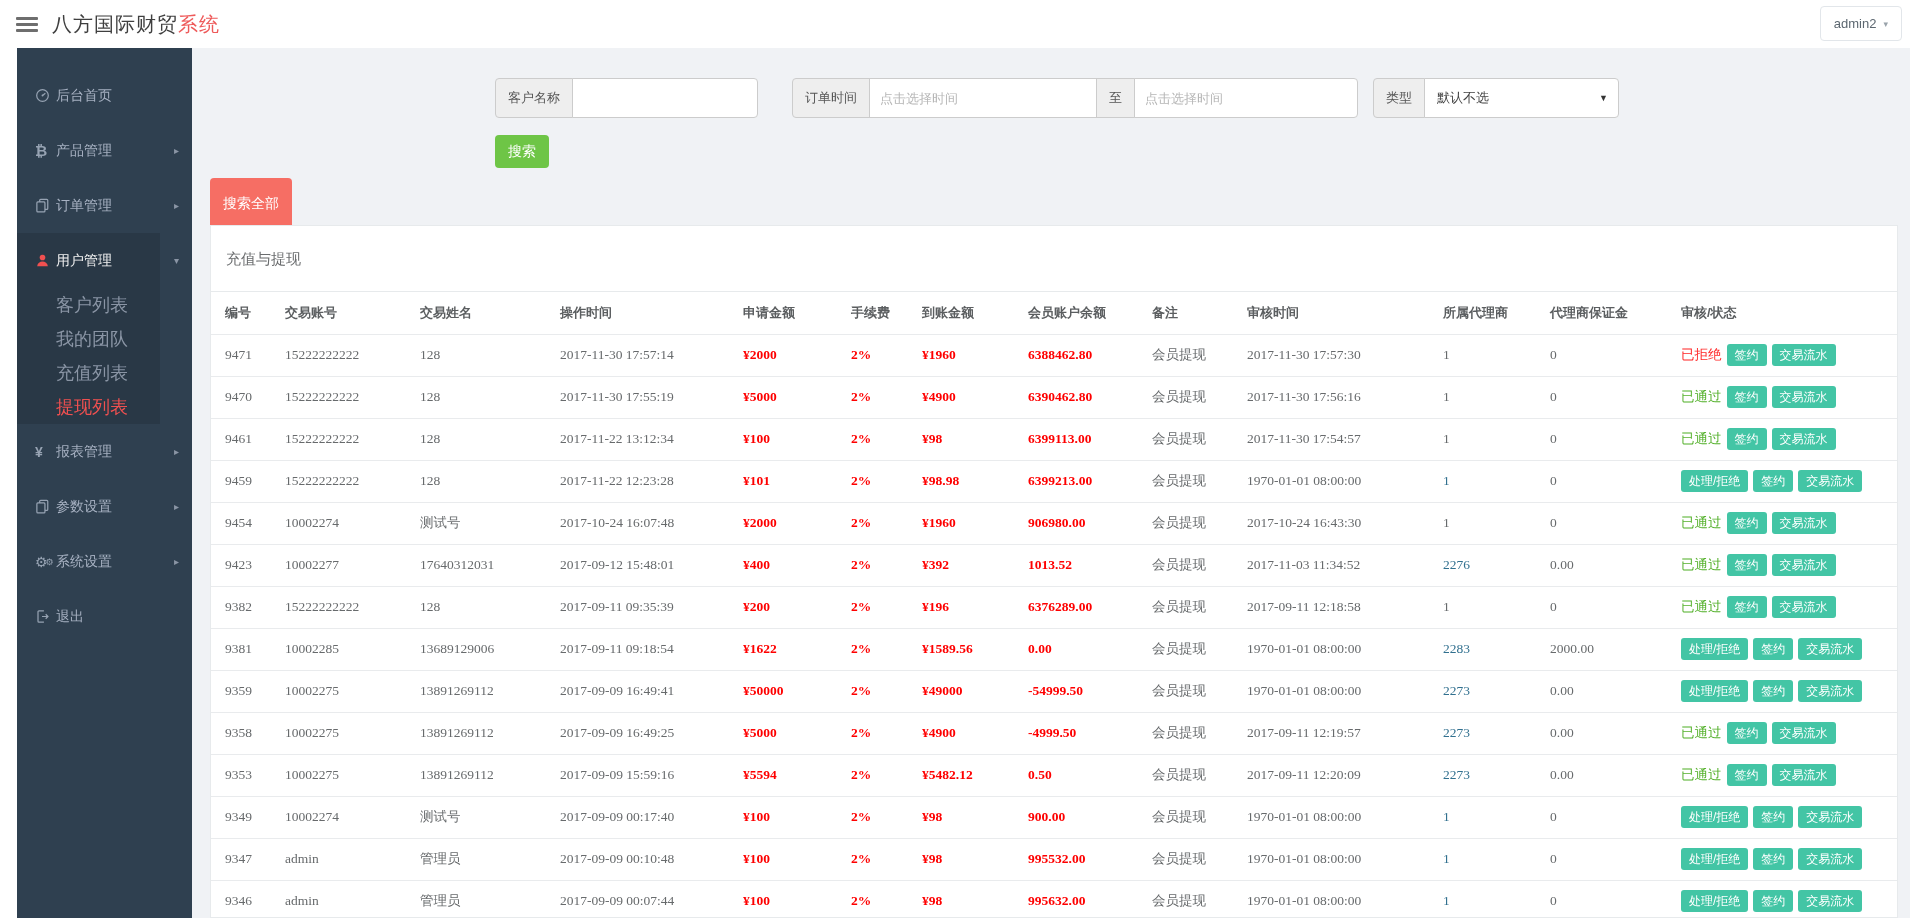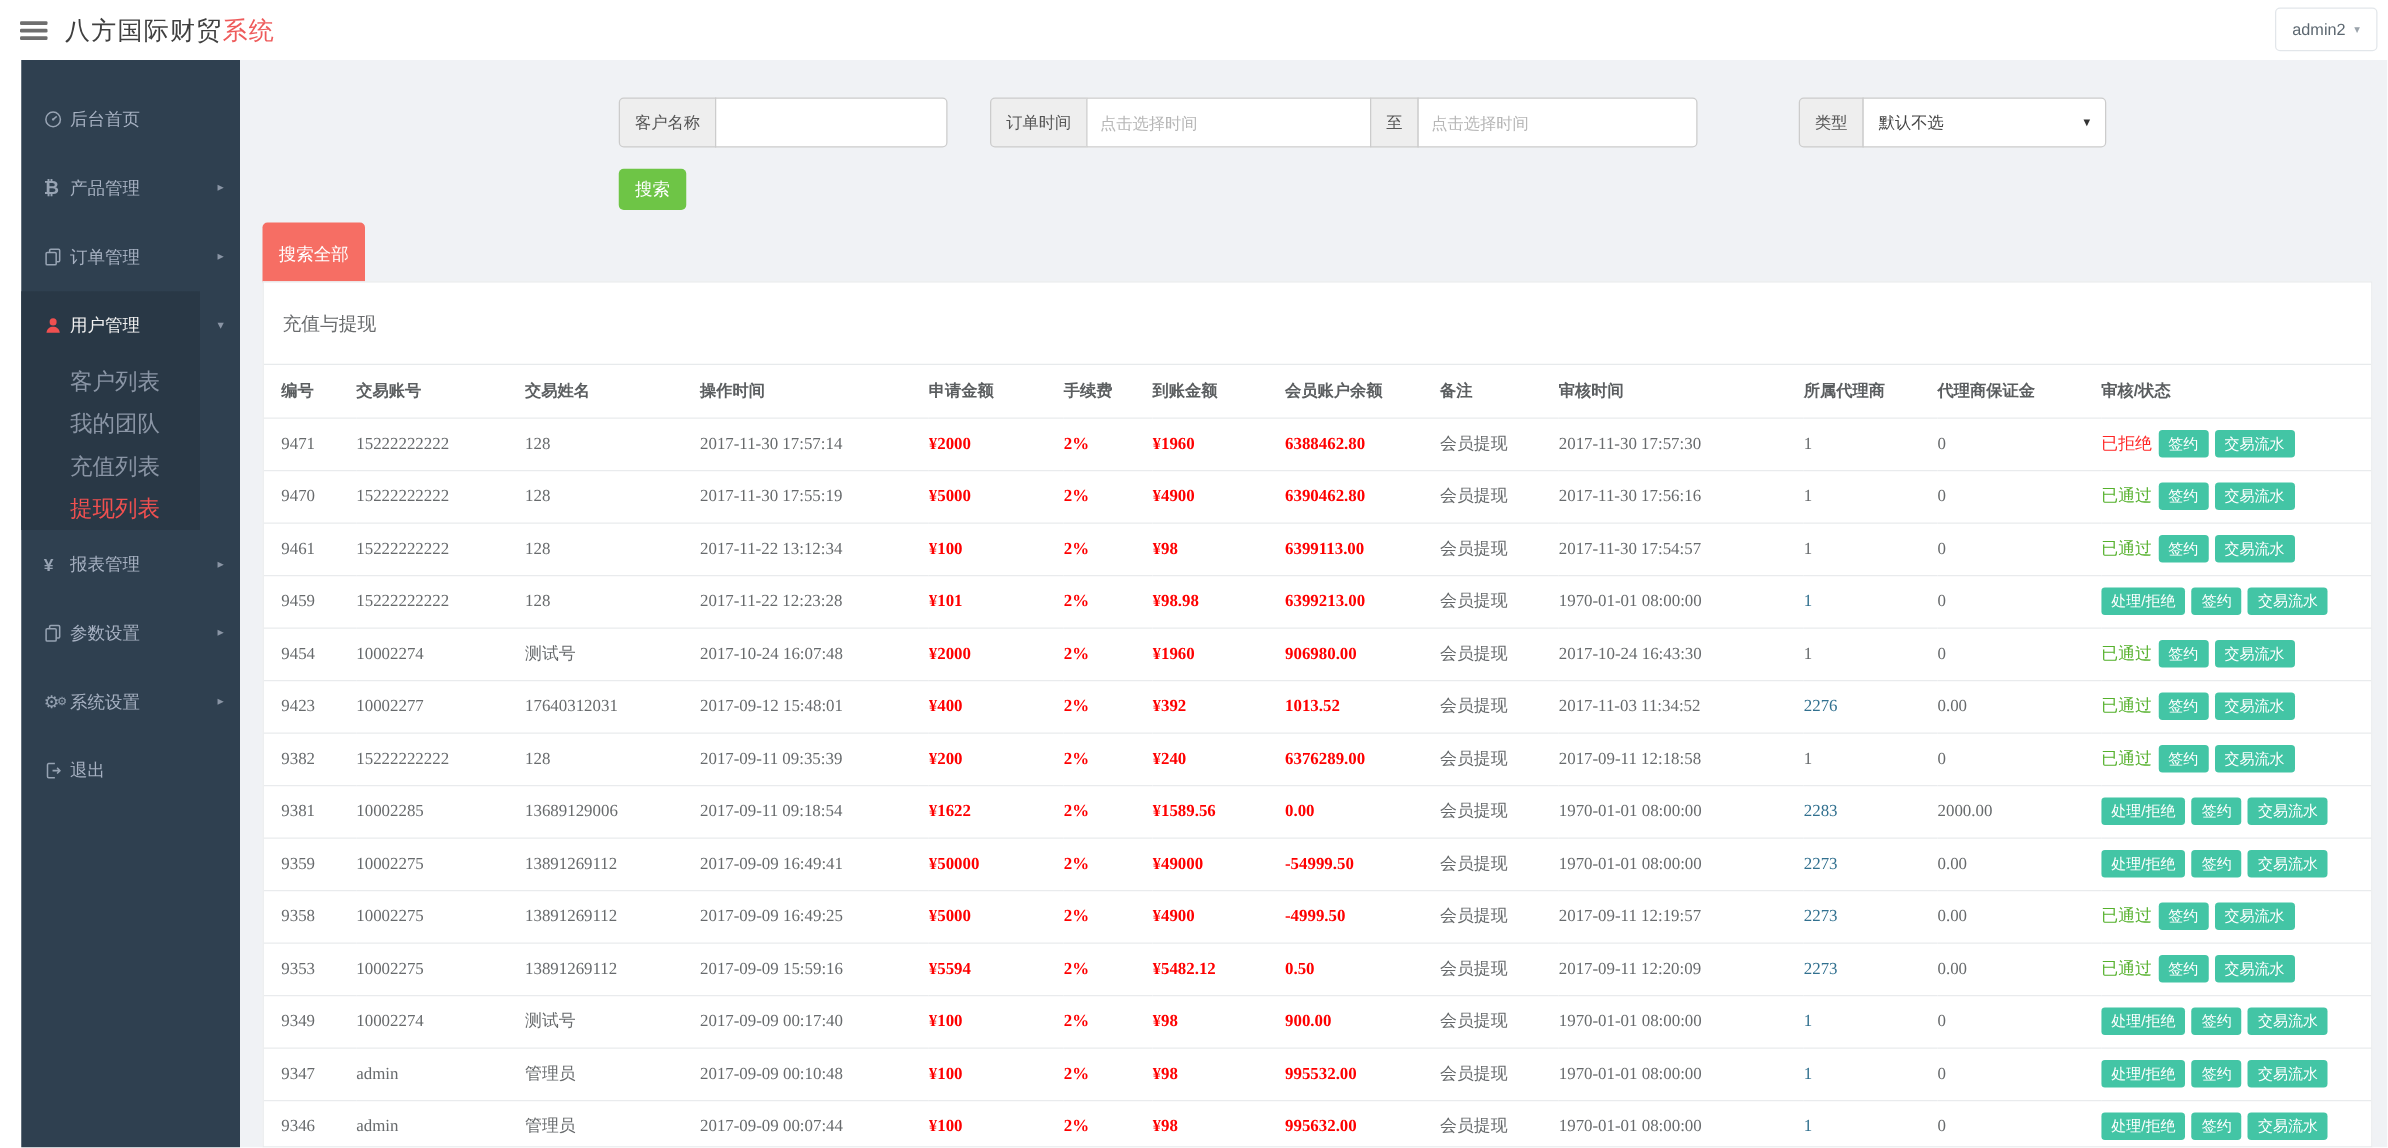--- a/index.html
+++ b/index.html
@@ -199,21 +199,21 @@
       <input class="ig-input" style="width: 186px;" type="text" value="">
     </div>
 
     <div class="input-group" style="left:600px">
       <div class="ig-label">订单时间</div>
       <input class="ig-input no-round" style="width: 228px;" type="text" placeholder="点击选择时间">
       <div class="ig-label ig-mid">至</div>
       <input class="ig-input" style="width: 224px;" type="text" placeholder="点击选择时间">
     </div>
 
-    <div class="input-group" style="left:1247px">
+    <div class="input-group" style="left:1181px">
       <div class="ig-label">类型</div>
       <div class="ig-select">
         <span>默认不选</span>
         <span class="select-caret">▼</span>
       </div>
     </div>
 
     <button class="btn btn-search">搜索</button>
     <button class="btn btn-search-all">搜索全部</button>
 
@@ -343,21 +343,21 @@
               <td>0.00</td>
               <td><span class="status-text pass">已通过</span><button class="badge">签约</button><button class="badge">交易流水</button></td>
             </tr>
             <tr>
               <td>9382</td>
               <td>15222222222</td>
               <td>128</td>
               <td>2017-09-11 09:35:39</td>
               <td class="money">¥200</td>
               <td class="money">2%</td>
-              <td class="money">¥240</td>
+              <td class="money">¥196</td>
               <td class="money">6376289.00</td>
               <td>会员提现</td>
               <td>2017-09-11 12:18:58</td>
               <td>1</td>
               <td>0</td>
               <td><span class="status-text pass">已通过</span><button class="badge">签约</button><button class="badge">交易流水</button></td>
             </tr>
             <tr>
               <td>9381</td>
               <td>10002285</td>

